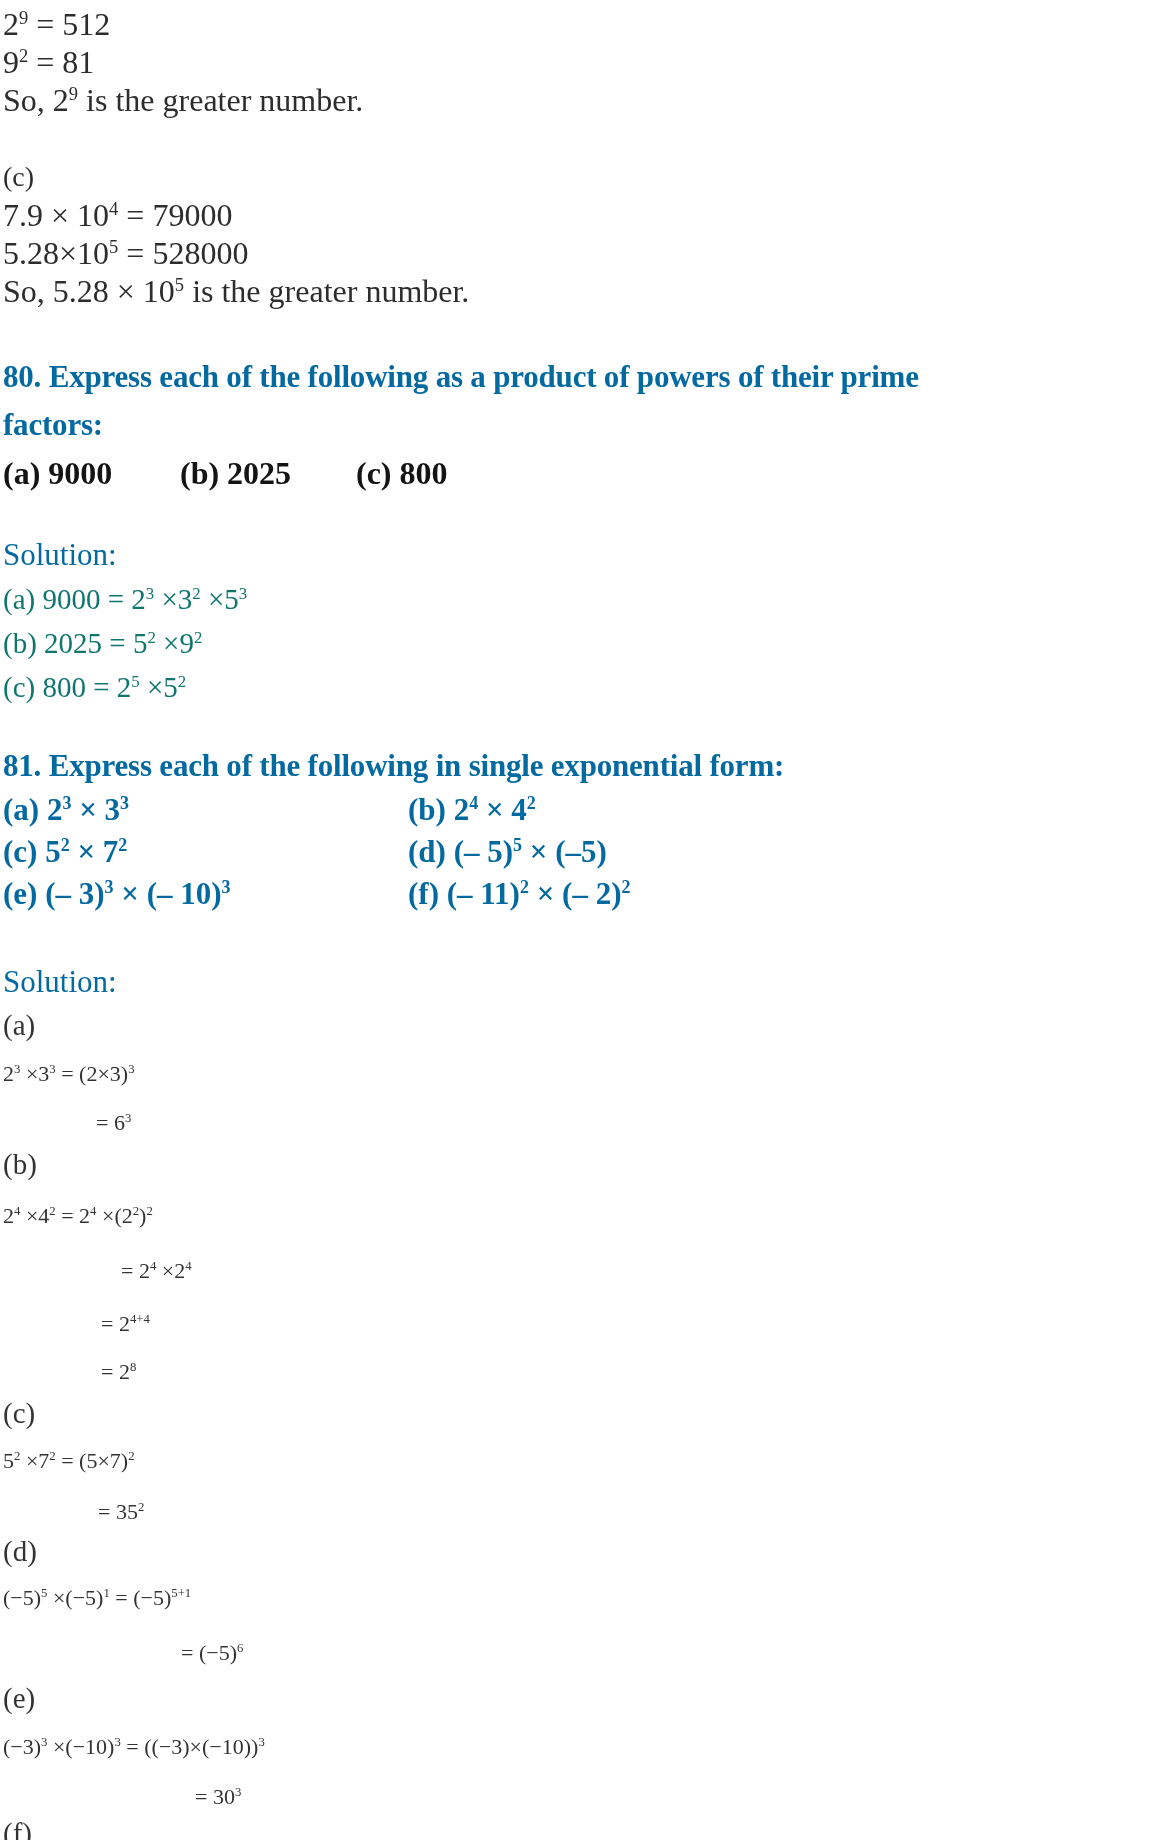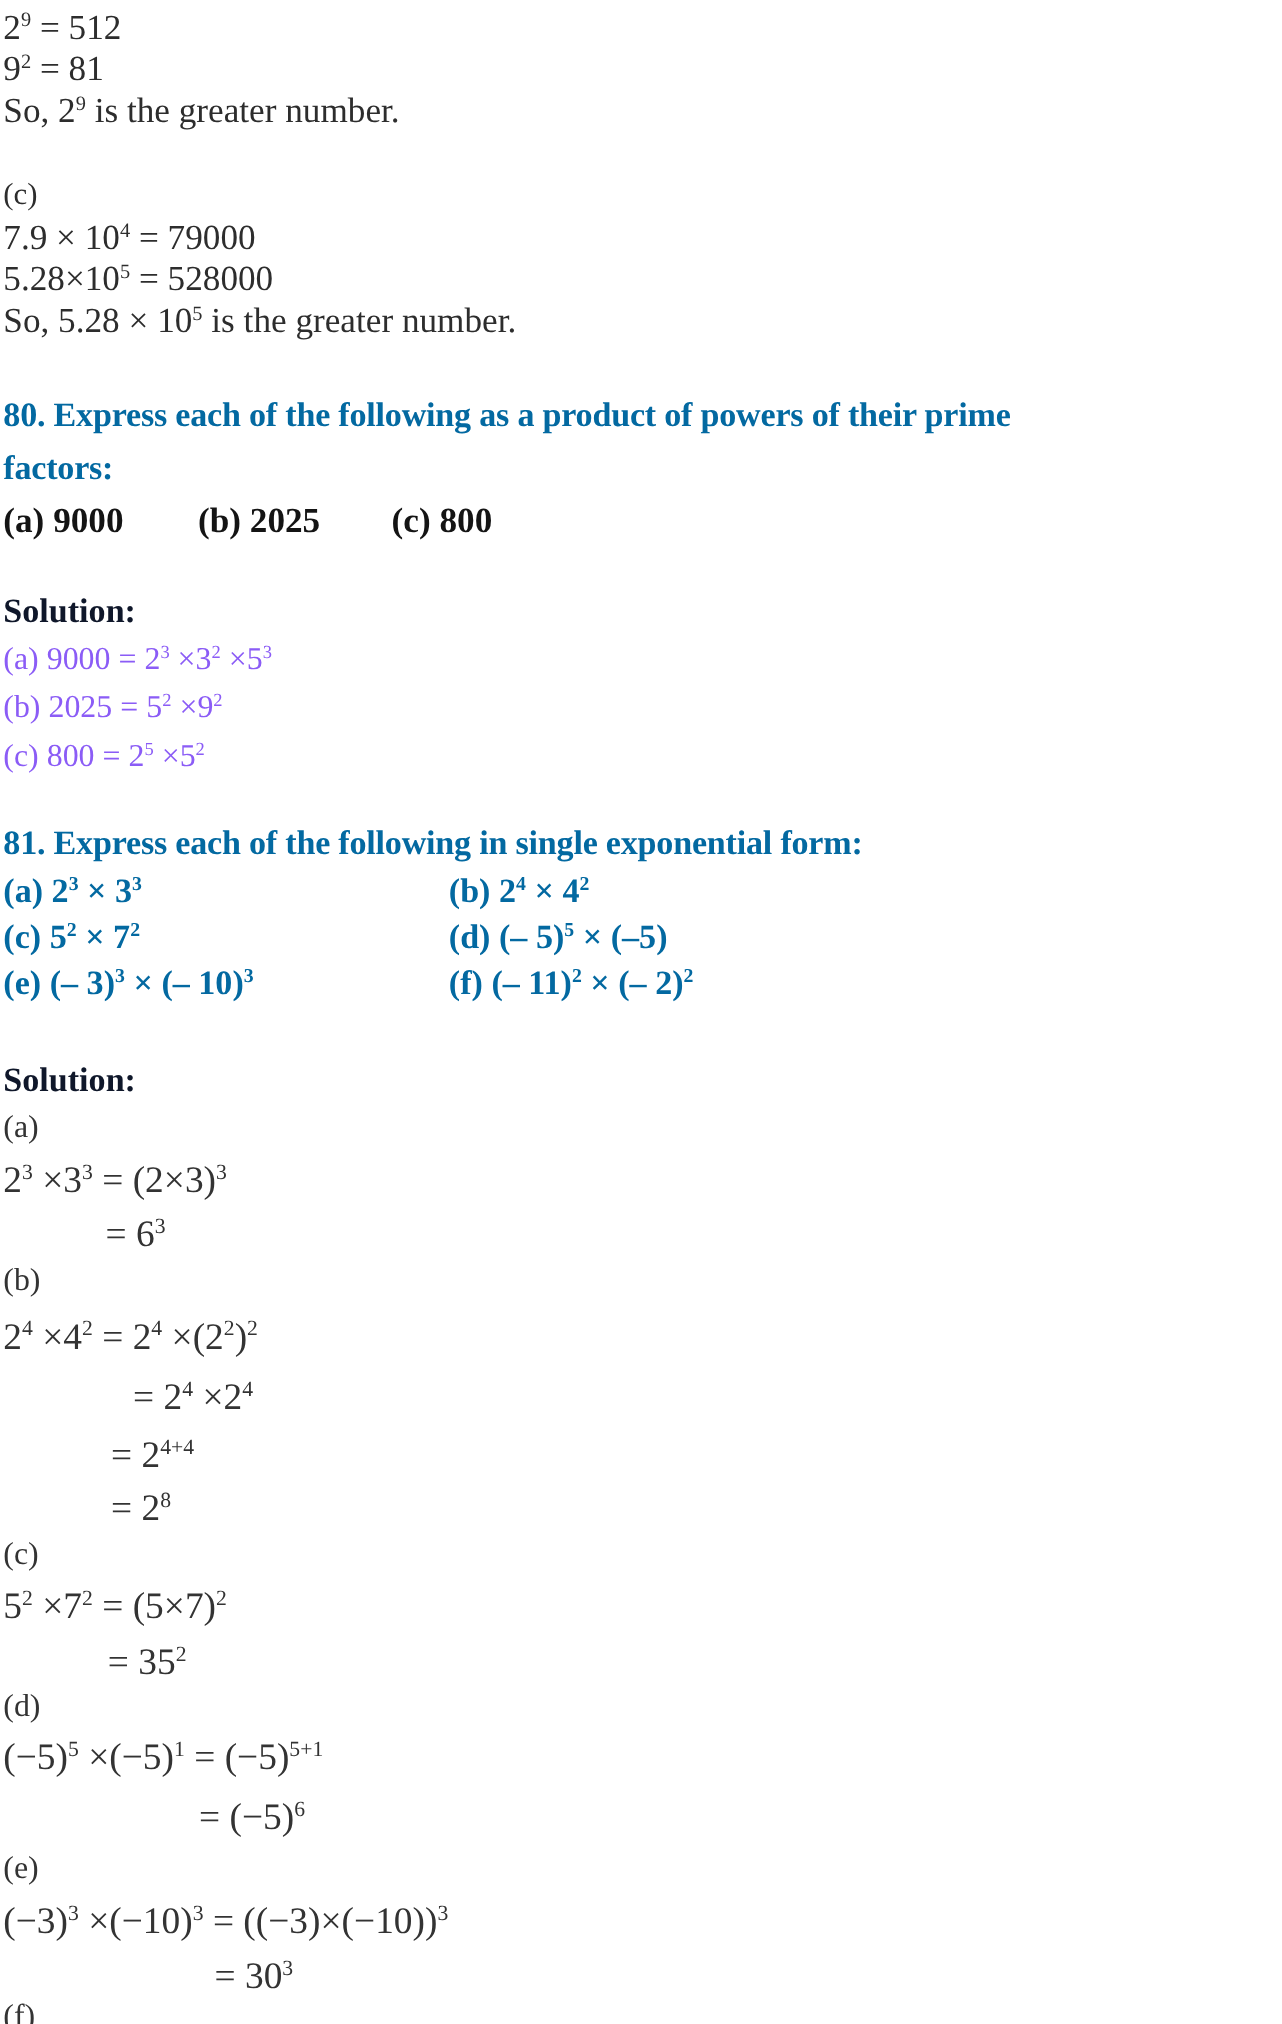--- a/index.html
+++ b/index.html
@@ -25,32 +25,32 @@
 
   .q-title {
     font-size: 31px; font-weight: bold; color: #0369a1;
     line-height: 48px; letter-spacing: -0.2px;
   }
 
   .q80-options { display: flex; font-weight: bold; font-size: 32px; line-height: 48px; color: #141414; }
   .q80-options .opt-cell-1 { width: 177px; }
   .q80-options .opt-cell-2 { width: 176px; }
 
-  .sol-heading { font-size: 31px; font-weight: bold; color: #0f172a; }
+  .sol-heading { font-size: 31px; font-weight: normal; color: #0369a1; }
 
-  .sol80-line { font-size: 29px; line-height: 44px; color: #8b5cf6; }
+  .sol80-line { font-size: 29px; line-height: 44px; color: #0f766e; }
 
   .q81-grid {
     display: grid; grid-template-columns: 405px 1fr;
     font-weight: bold; font-size: 31px; color: #0369a1;
   }
   .q81-grid .cell { line-height: 42px; }
 
   .sol-label { font-size: 29px; color: #333333; }
-  .math-step { font-size: 34px; color: #333333; }
+  .math-step { font-size: 22px; color: #333333; }
 
   .sp { width: 100%; }
 </style>
 </head>
 <body>
 
 <div class="page">
 
   <section>
     <div class="intro-line">2<sup>9</sup> = 512</div>

